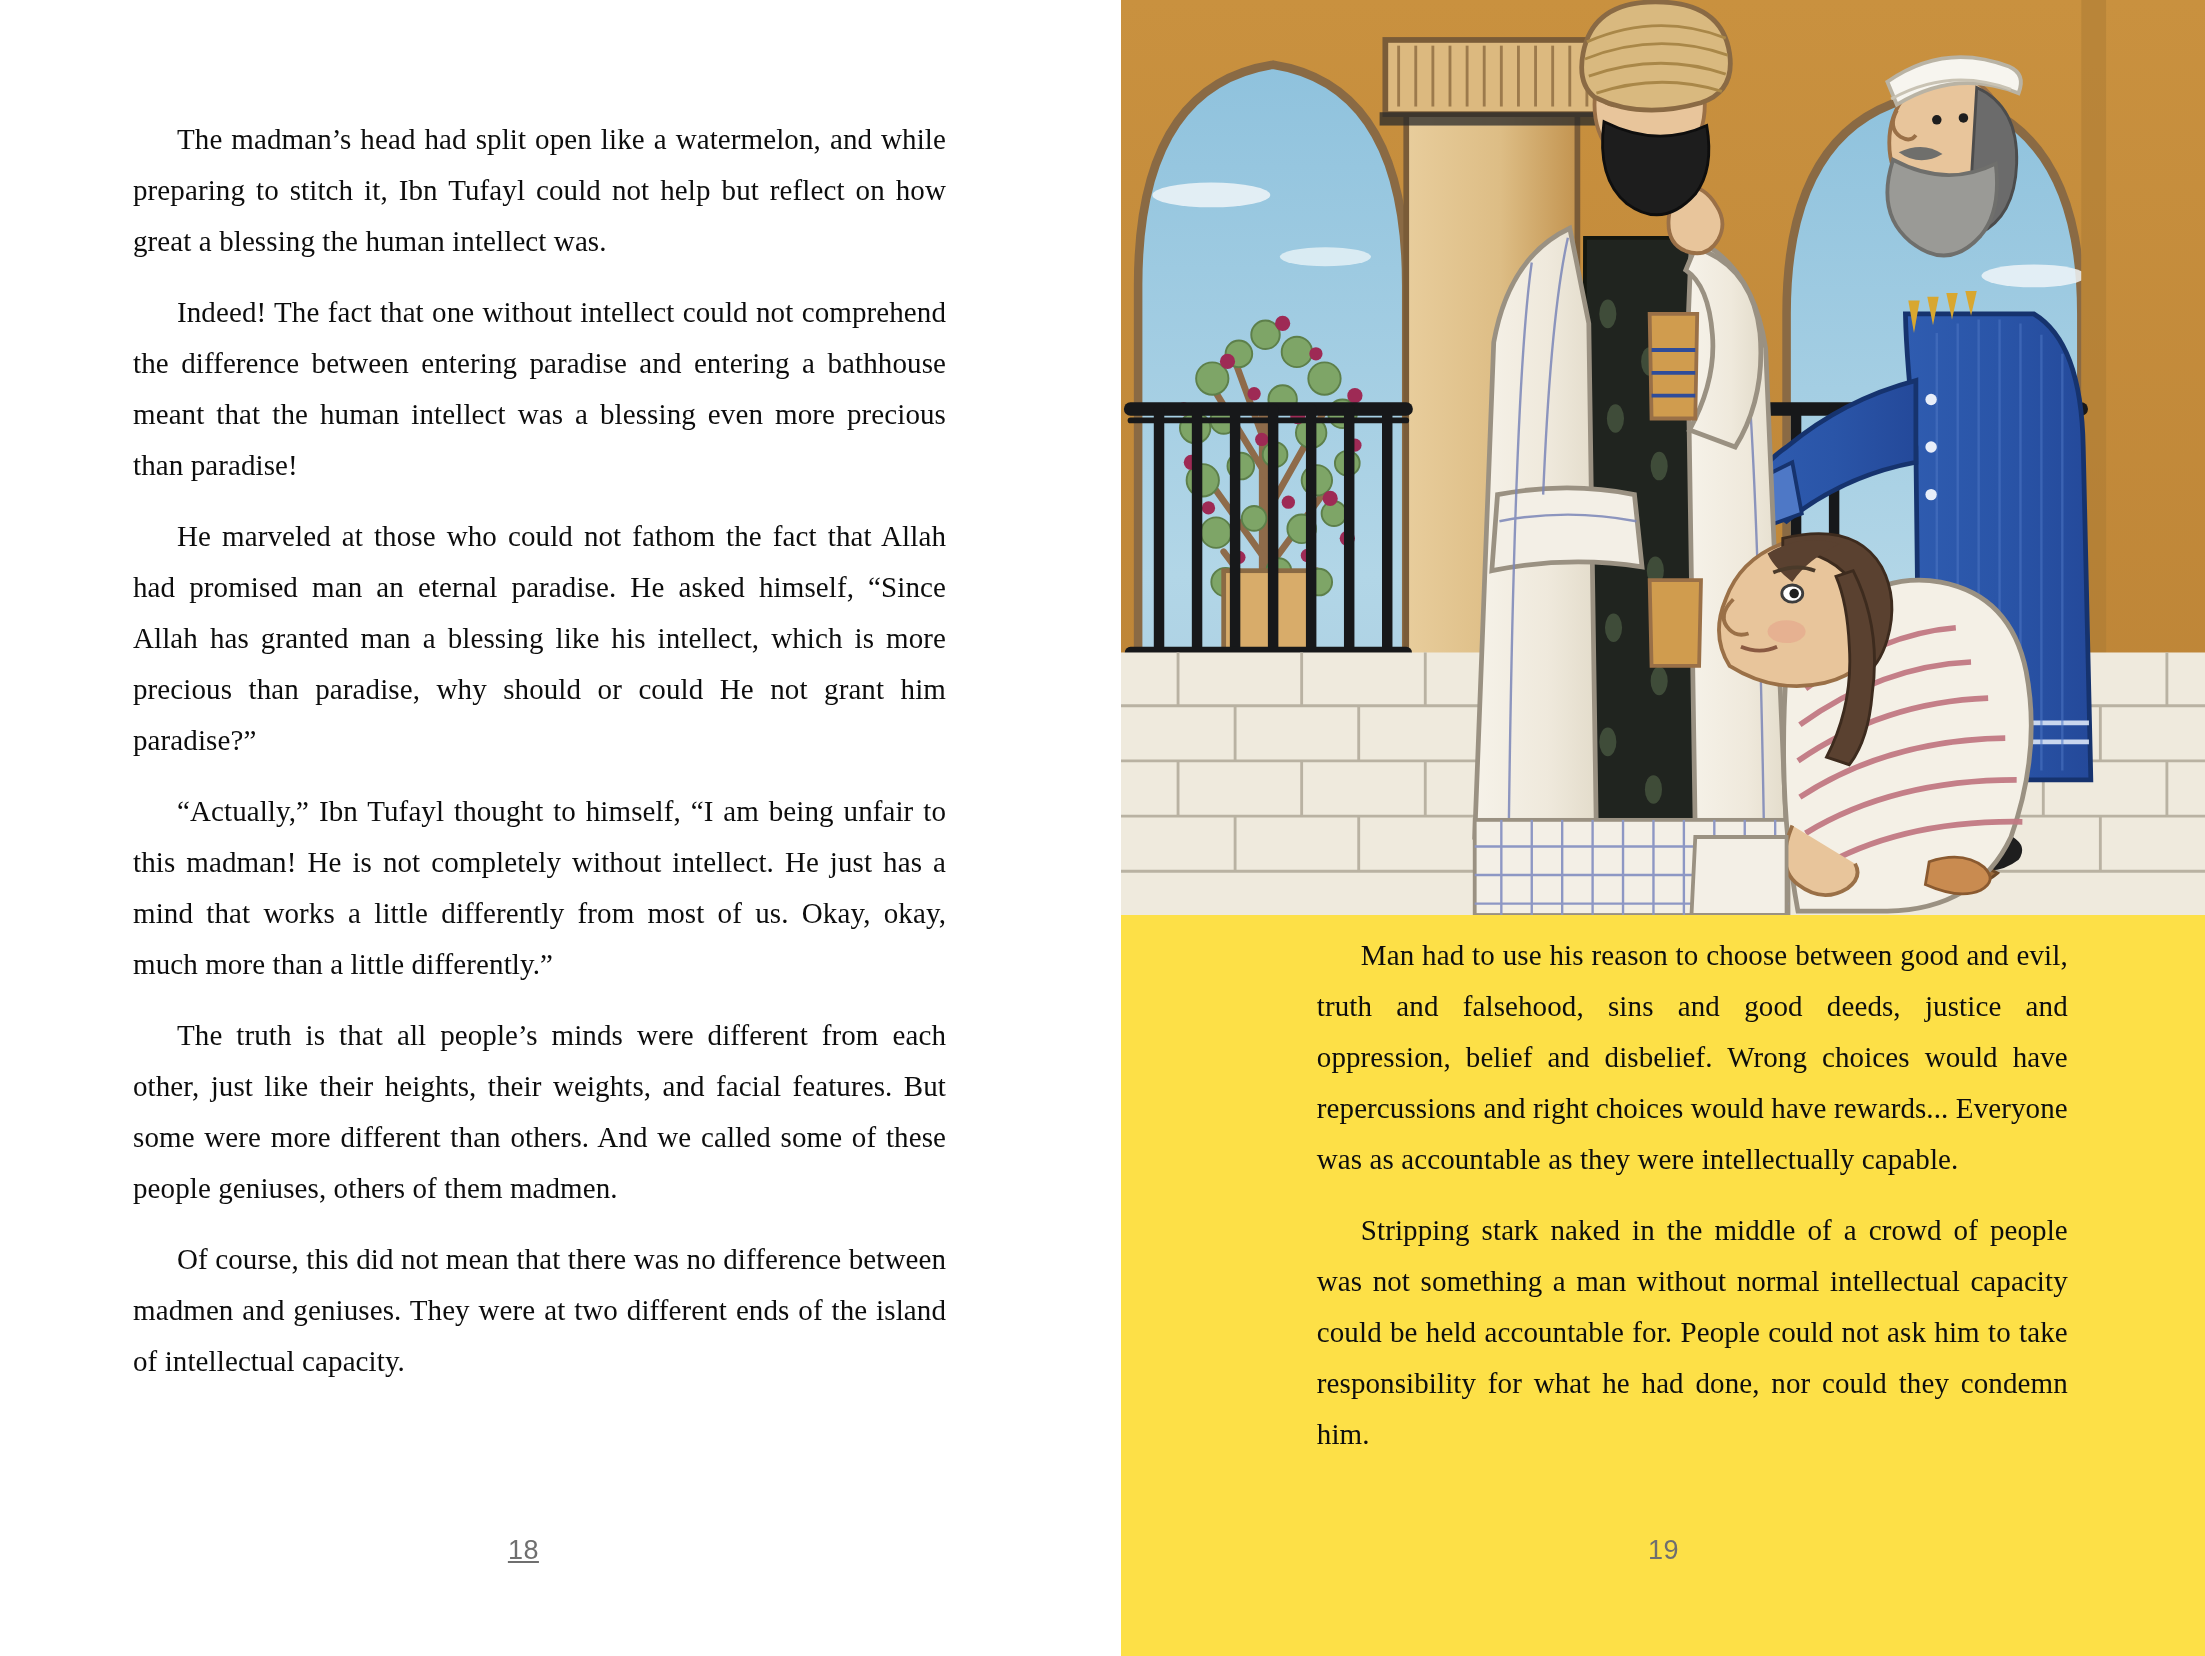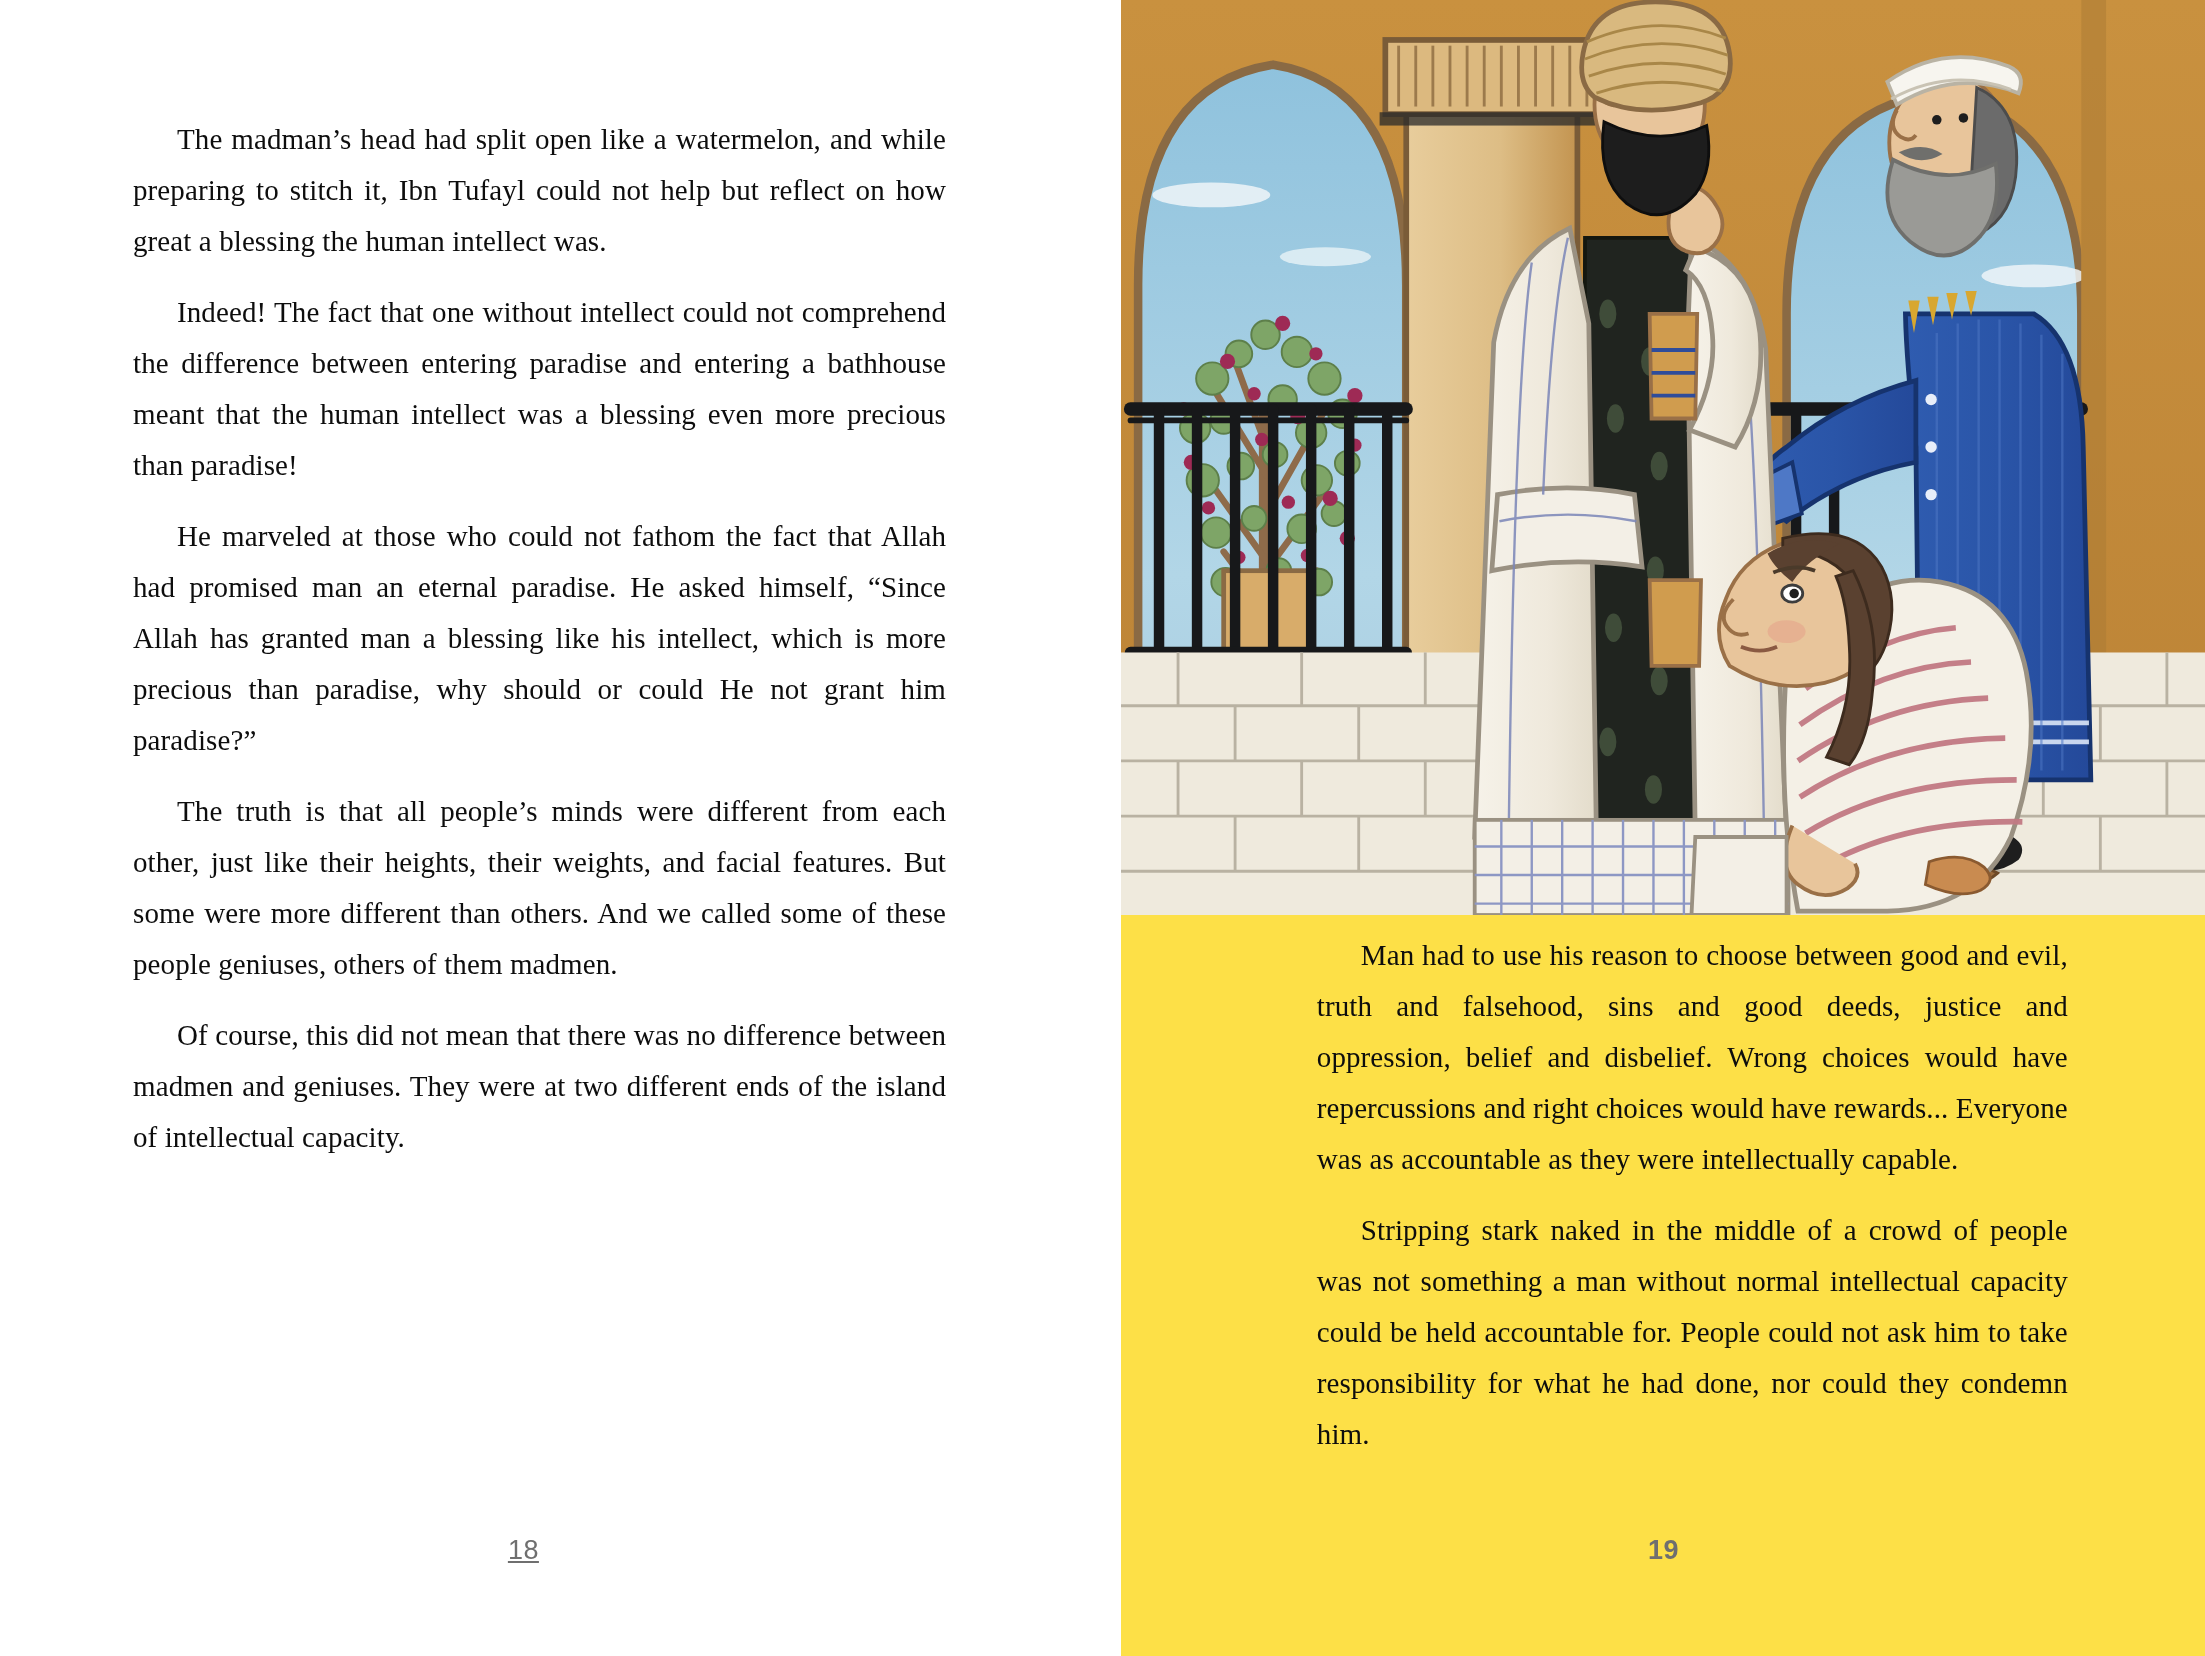--- a/index.html
+++ b/index.html
@@ -72,21 +72,21 @@
   p.body:last-child { margin-bottom: 0; }
 
   .folio {
     position: absolute;
     font-family: "Liberation Sans", "DejaVu Sans", sans-serif;
     font-size: 27px;
     color: #6f6f6f;
     letter-spacing: 0.5px;
   }
   .folio-left  { left: 0; right: 0; text-align: center; top: 1535px; text-decoration: underline; }
-  .folio-right { left: 0; right: 0; text-align: center; top: 1535px; font-weight: bold; }
+  .folio-right { left: 0; right: 0; text-align: center; top: 1535px; }
 
   
   .illo-wrap {
     position: absolute;
     left: 0px;
     top: 0px;
     width: 1102px;
     height: 915px;
     overflow: hidden;
   }
@@ -96,20 +96,21 @@
 <body>
 
 <div class="spread">
 
   <div class="page-left">
 
     <div class="text-col-left">
       <p class="body">The madman’s head had split open like a watermelon, and while preparing to stitch it, Ibn Tufayl could not help but reflect on how great a blessing the human intellect was.</p>
       <p class="body">Indeed! The fact that one without intellect could not comprehend the difference between entering paradise and entering a bathhouse meant that the human intellect was a blessing even more precious than paradise!</p>
       <p class="body">He marveled at those who could not fathom the fact that Allah had promised man an eternal paradise. He asked himself, “Since Allah has granted man a blessing like his intellect,  which is more precious than paradise, why should or could He not grant him paradise?”</p>
+      <p class="body">“Actually,” Ibn Tufayl thought to himself, “I am being unfair to this madman! He is not completely without intellect. He just has a mind that works a little differently from most of us. Okay, okay, much more than a little differently.”</p>
       <p class="body">The truth is that all people’s minds were different from each other, just like their heights, their weights, and facial features. But some were more different than others. And we called some of these people geniuses, others of them madmen.</p>
       <p class="body">Of course, this did not mean that there was no difference between madmen and geniuses. They were at two different ends of the island of intellectual capacity.</p>
     </div>
 
     <div class="folio folio-left">18</div>
   </div>
 
   <div class="gutter"></div>
 
   <div class="page-right">

